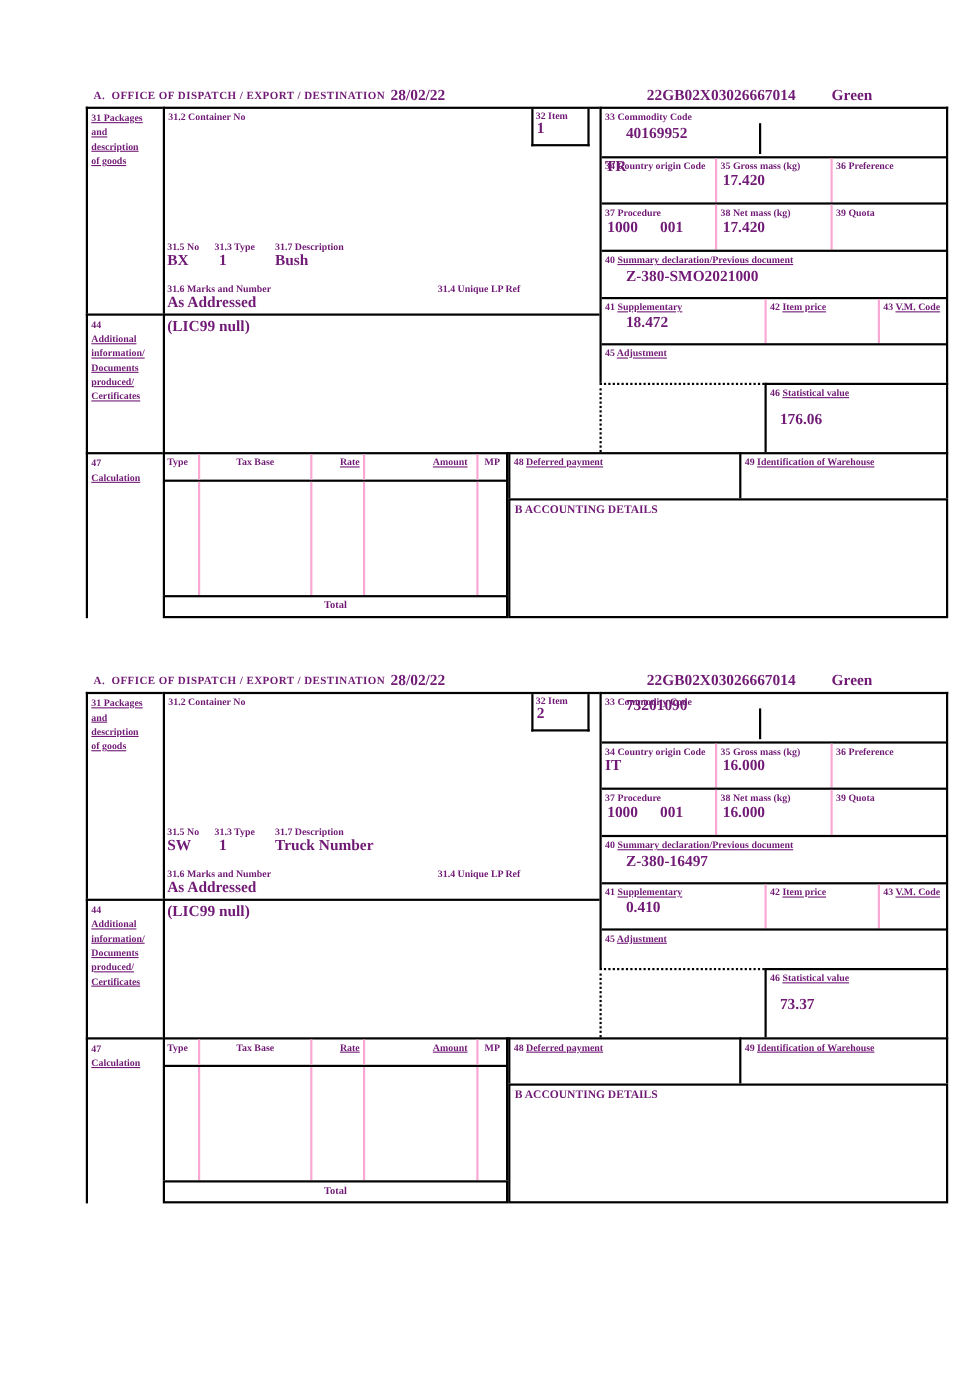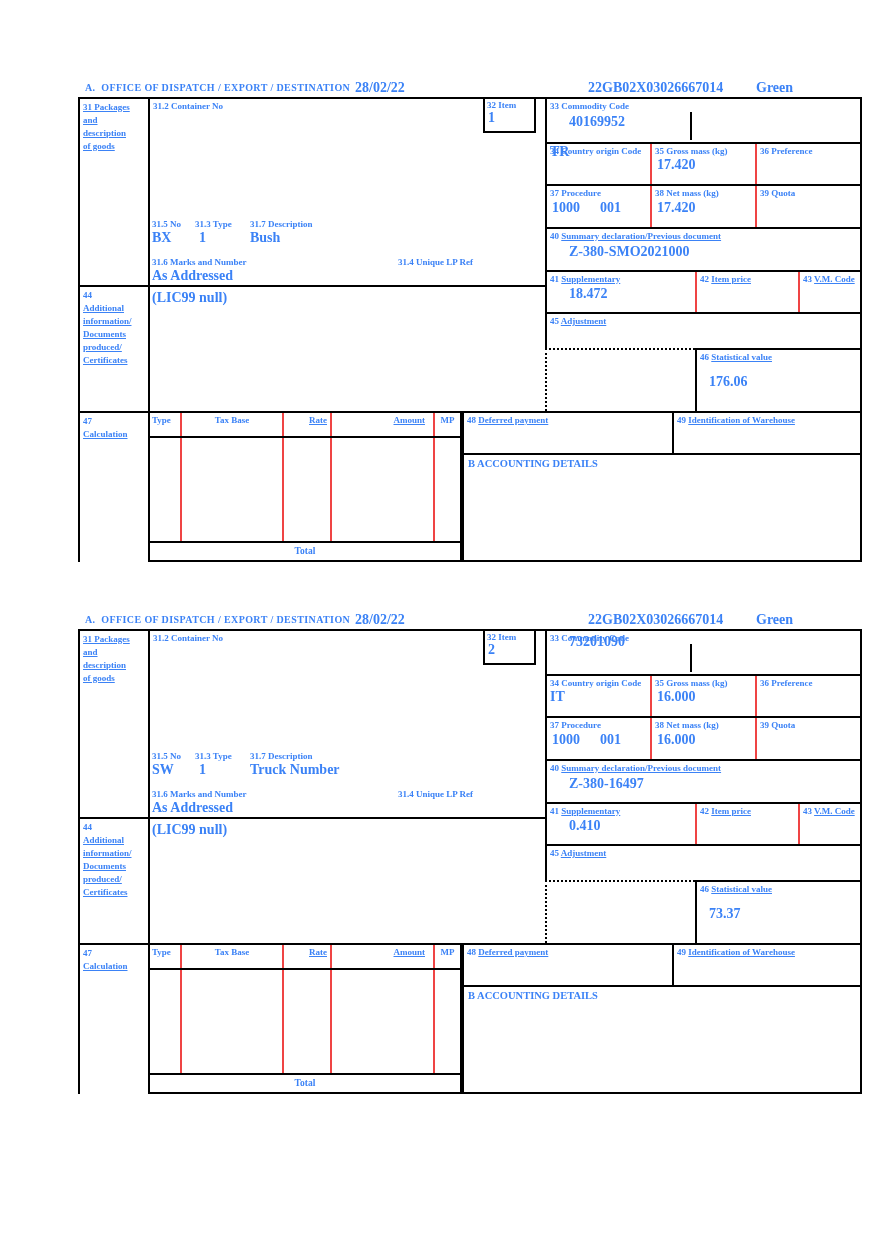--- a/index.html
+++ b/index.html
@@ -1,29 +1,29 @@
 <!DOCTYPE html>
 <html><head>
 <meta charset="utf-8">
 <style>
   html,body{margin:0;padding:0;background:#fff;}
   #page{position:relative;width:882px;height:1250px;background:#fff;overflow:hidden;
-        font-family:"Liberation Serif","DejaVu Serif",serif;color:#3b82f6;}
+        font-family:"Liberation Serif","DejaVu Serif",serif;color:#701a75;}
   .sec{position:absolute;left:0;width:882px;height:532px;}
   .abs{position:absolute;box-sizing:border-box;}
   .bl{border-left:2px solid #000;} .bt{border-top:2px solid #000;}
   .br{border-right:2px solid #000;} .bb{border-bottom:2px solid #000;}
   .dl{border-left:2px dotted #000;} .dt{border-top:2px dotted #000;}
   .lbl{font-weight:bold;font-size:9px;line-height:11px;white-space:nowrap;}
   .val{font-weight:bold;font-size:14px;line-height:15px;white-space:nowrap;}
   .ul{text-decoration:underline;}
   .stack div{font-weight:bold;font-size:9px;line-height:13px;white-space:nowrap;}
   .cells{display:flex;height:100%;}
   .cell{position:relative;box-sizing:border-box;height:100%;}
-  .cell + .cell{border-left:2px solid #ef4444;}
+  .cell + .cell{border-left:2px solid #f9a8d4;}
   .hofc{font-weight:bold;font-size:10px;letter-spacing:0.4px;white-space:pre;}
   .acct{font-weight:bold;font-size:10.5px;}
   .tick{position:absolute;width:2px;background:#000;}
   .ctr{text-align:center;} .rgt{text-align:right;text-decoration:underline;}
 </style>
 </head>
 <body>
 
 <div id="page">
 <div class="sec" style="top: 78px;">

